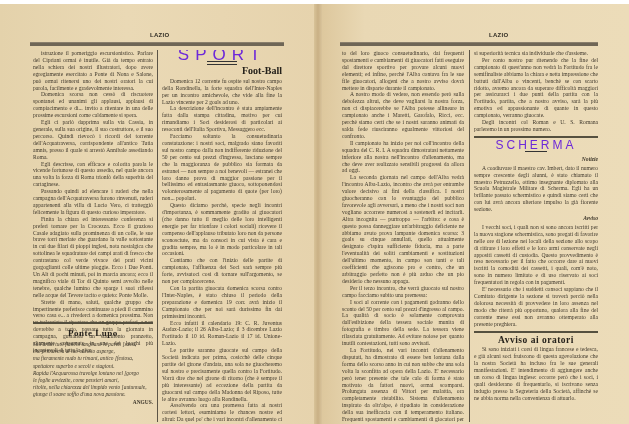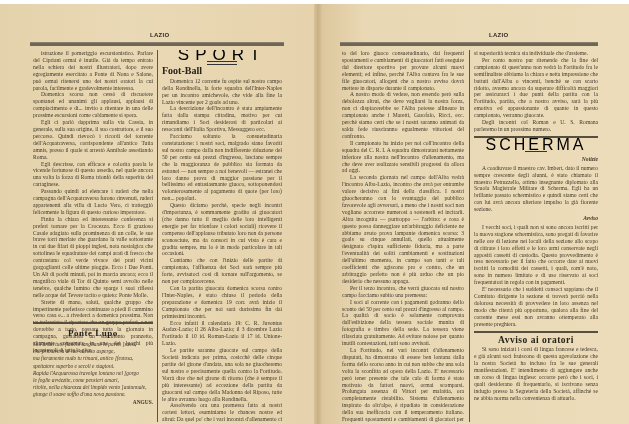--- a/index.html
+++ b/index.html
@@ -7,23 +7,23 @@
   .spread{position:absolute;left:0;top:4px;width:629px;height:420px;}
   .page{position:absolute;top:0;height:420px;background:#e9d9b6;}
   .page.left{left:0;width:318px;background:linear-gradient(90deg,#e4d2ab 0%,#ead9b5 40%,#e6d3ad 100%);}
   .page.right{left:318px;width:311px;background:linear-gradient(90deg,#dcc69b 0%,#e9d8b4 15%,#ecdcb9 100%);}
   .gutter{position:absolute;left:314px;top:0;width:8px;height:420px;background:linear-gradient(90deg,#d8c398,#c9b085,#d9c49c);}
   .runhead{position:absolute;top:28px;font-family:"Liberation Sans",sans-serif;font-weight:bold;font-size:6px;letter-spacing:.3px;color:#2e2a22;}
   .rule{position:absolute;top:38px;height:3px;background:#6f6656;border-top:1px solid #8a7f6c;}
   .col{position:absolute;top:46px;font-size:5.6px;line-height:6.9px;text-align:justify;color:#3f382c;overflow:hidden;}
   .col p{margin:0;text-indent:8px;}
   .vline{position:absolute;width:1px;background:#5c5446;}
-  .hd-sport{font-family:"Liberation Sans",sans-serif;font-size:17px;letter-spacing:6px;text-align:center;color:#000000;margin:2px 0 0;}
+  .hd-sport{font-family:"Liberation Sans",sans-serif;font-size:17px;letter-spacing:6px;text-align:center;color:#6d28d9;margin:2px 0 0;}
   .hd-small-rule{width:30px;height:2px;border-top:1px solid #333;border-bottom:1px solid #333;margin:2px auto 3px;}
-  .hd-foot{font-family:"Liberation Serif",serif;font-weight:bold;font-size:10px;text-align:left;color:#25211b;margin:0 0 3px;}
+  .hd-foot{font-family:"Liberation Serif",serif;font-weight:bold;font-size:10px;text-align:right;color:#25211b;margin:0 0 3px;}
   .hd-bold{font-family:"Liberation Serif",serif;font-weight:bold;font-size:9px;text-align:center;color:#25211b;letter-spacing:.5px;}
   .poem{font-style:italic;text-align:left !important;}
   .poem p{text-indent:0;}
   .sig{text-align:right;font-weight:bold;font-style:normal;}
   .subhead{text-align:right;font-weight:bold;font-style:italic;font-size:5.6px;margin:2px 0;}
   .sepline{height:2px;background:#55503f;margin:3px 0 4px;}
 </style>
 </head>
 <body>
 
@@ -91,21 +91,21 @@
     <p>La Fortitudo, nei vari incontri d'allenamento disputati, ha dimostrato di essere ben lontana dalla forma dello scorso anno in cui non subbe che una sola volta la sconfitta ad opera della Lazio. E' necessario però tener presente che tale calo di forma è stato motivato da fattori nuovi, ormai scomparsi. Prolungata assenza di Vittori per malattia, ora completamente ristabilito. Sistema d'allenamento inspirato da oltr'alpe, è ripudiato in considerazione della sua inefficacia con il temperamento italiano. Frequenti spostamenti e cambiamenti di giocatori per provare o sistemare i nuovi acquisti. Coefficienti questi, più che sufficienti a falsare qualsiasi giudizio preventivo. Occorrerà poi tener presente lo spirito volitivo della squadra spinto al massimo grado, sentimento che se non controbilanciato nei nostri da pari ardore, sarà sufficiente da solo ad infrangere ed annullare qualsia-</p>
   </div>
 
   <div class="vline" style="left:469px;top:46px;height:372px;"></div>
 
   <div class="col" style="left:474px;width:124px;height:372px;">
     <p style="text-indent:0">si superiorità tecnica sia individuale che d'assieme.</p>
     <p>Per conto nostro pur ritenendo che la fine del campionato di quest'anno non vedrà la Fortitudo fra le semifinaliste abbiamo la chiara e netta impressione che battuti dall'Alba o vincenti, benchè se con scarto ridotto, avremo ancora da superare difficoltà maggiori per assicurarci i due punti della partita con la Fortitudo, partita, che a nostro avviso, sarà la più emotiva ed appassionante di quante in questo campionato, verranno giuocate.</p>
     <p>Degli incontri col Roman e U. S. Romana parleremo in un prossimo numero.</p>
     <div class="sepline"></div>
-    <div class="hd-sport" style="font-size:16px;letter-spacing:3px;">SCHERMA</div>
+    <div class="hd-sport" style="font-size:12px;letter-spacing:3px;">SCHERMA</div>
     <div class="hd-small-rule" style="width:22px;height:1px;border-bottom:none;"></div>
     <div class="subhead">Notizie</div>
     <p>A coadiuvare il maestro cav. Imbert, dato il numero sempre crescente degli alunni, è stato chiamato il maestro Petruzzello, ottimo insegnante diplomato alla Scuola Magistrale Militare di Scherma. Egli ha un brillante passato schermistico e quindi siamo certi che con lui avrà ancora ulteriore impulso la già fiorente sezione.</p>
     <div class="subhead">Avviso</div>
     <p>I vecchi soci, i quali non si sono ancora iscritti per la nuova stagione schermistica, sono pregati di favorire nelle ore di lezione nei locali della sezione allo scopo di ritirare i loro effetti e le loro armi conservate negli appositi cassetti di custodia. Questo provvedimento è reso necessario per il fatto che occorre dare ai nuovi iscritti la comodità dei cassetti, i quali, com'è noto, sono in numero limitato e di uso riservato ai soci frequentatori in regola con in pagamenti.</p>
     <p>E' necessario che i suddetti consoci sappiano che il Comitato dirigente la sezione si troverà perciò nella dolorosa necessità di provvedere in loro assenza nel modo che riterrà più opportuno, qualora alla fine del corrente mese essi non avranno ottemperato alla presente preghiera.</p>
     <div class="sepline"></div>
     <div class="hd-bold" style="font-size:9.5px;">Avviso ai oratori</div>
     <p style="margin-top:3px;">Si sono iniziati i corsi di lingua francese e tedesca, e già alcuni soci fruiscono di questa agevolazione che la nostra Società ha incluso fra le sue generali manifestazioni. E' intendimento di aggiungere anche un corso di lingua inglese: occorre però che i soci, i quali desiderano di frequentarlo, si iscrivano senza indugio presso la Segreteria della Società, affinchè se ne abbia norma nella convenienza di attuarlo.</p>
   </div>

